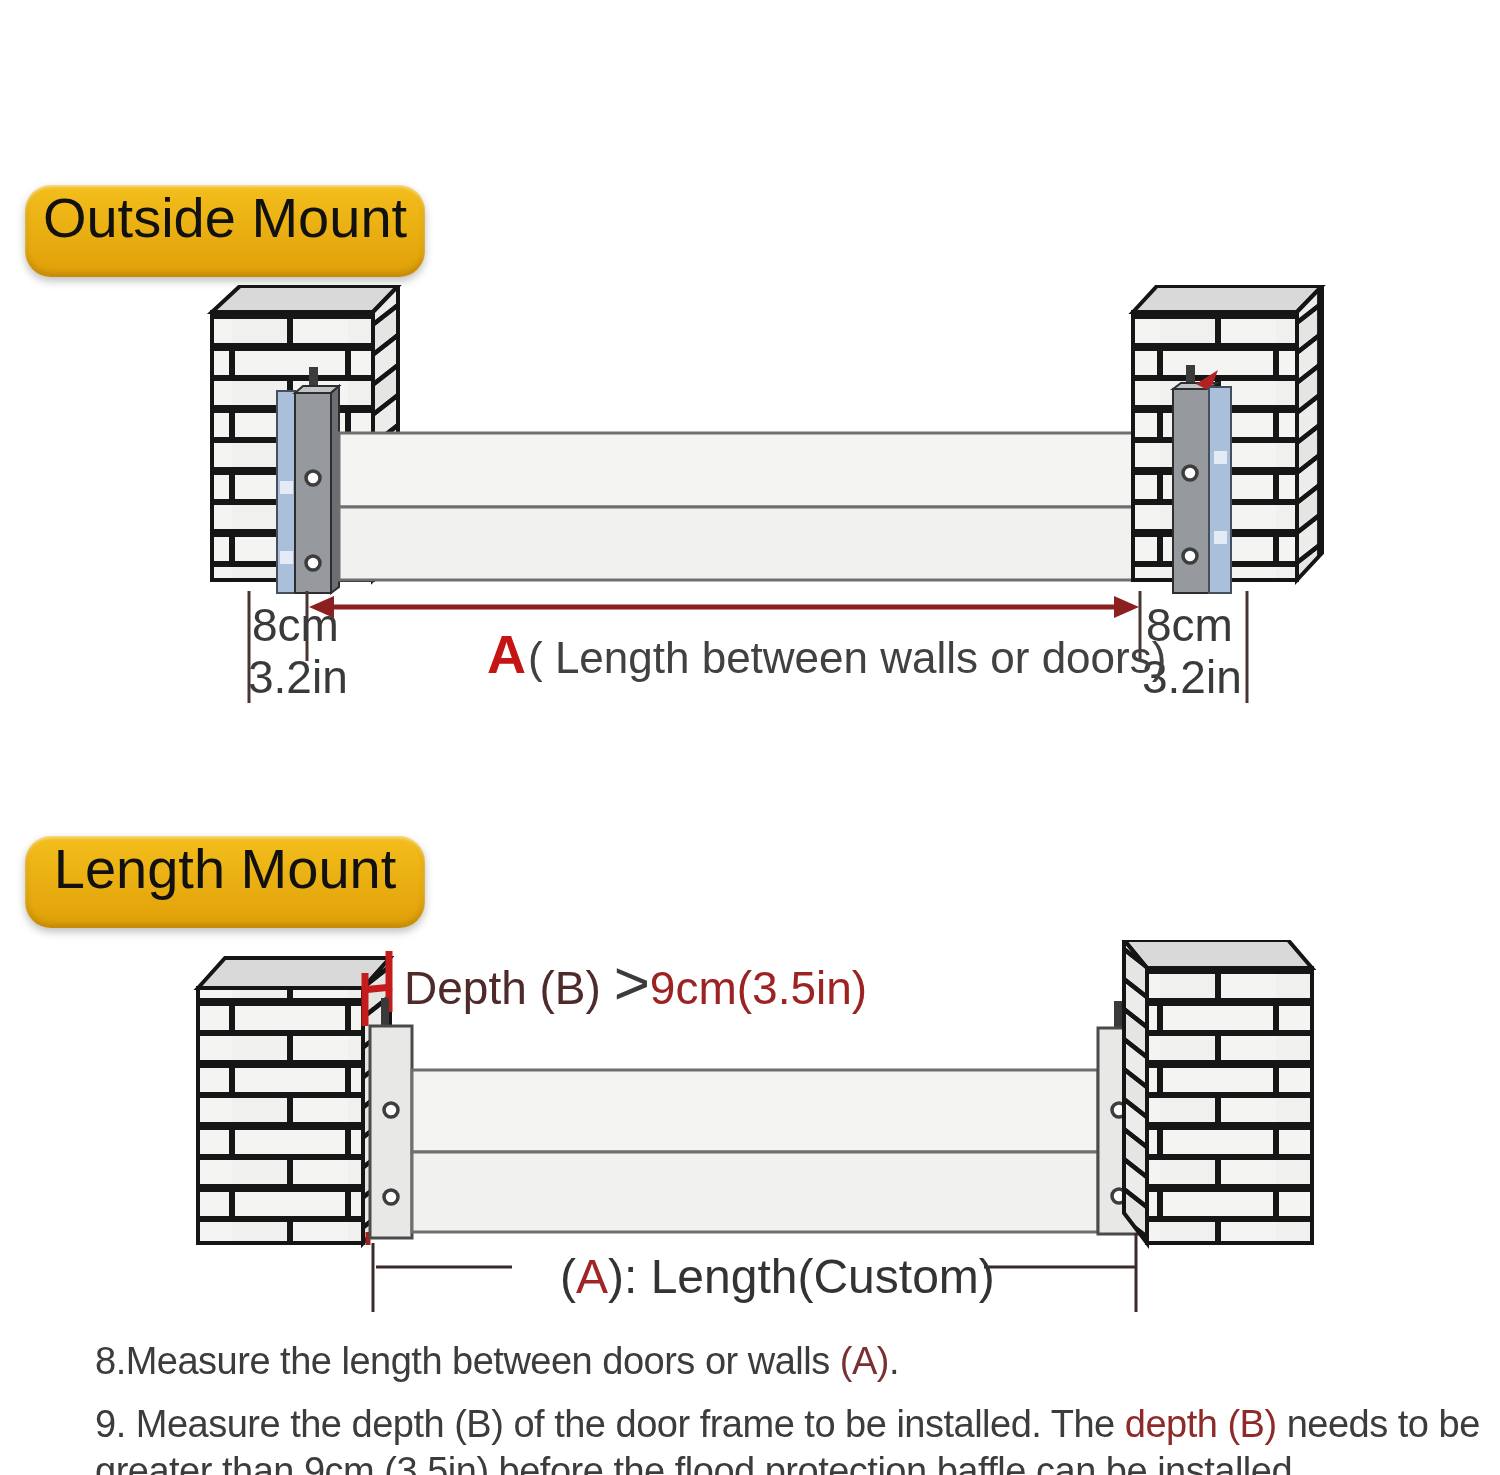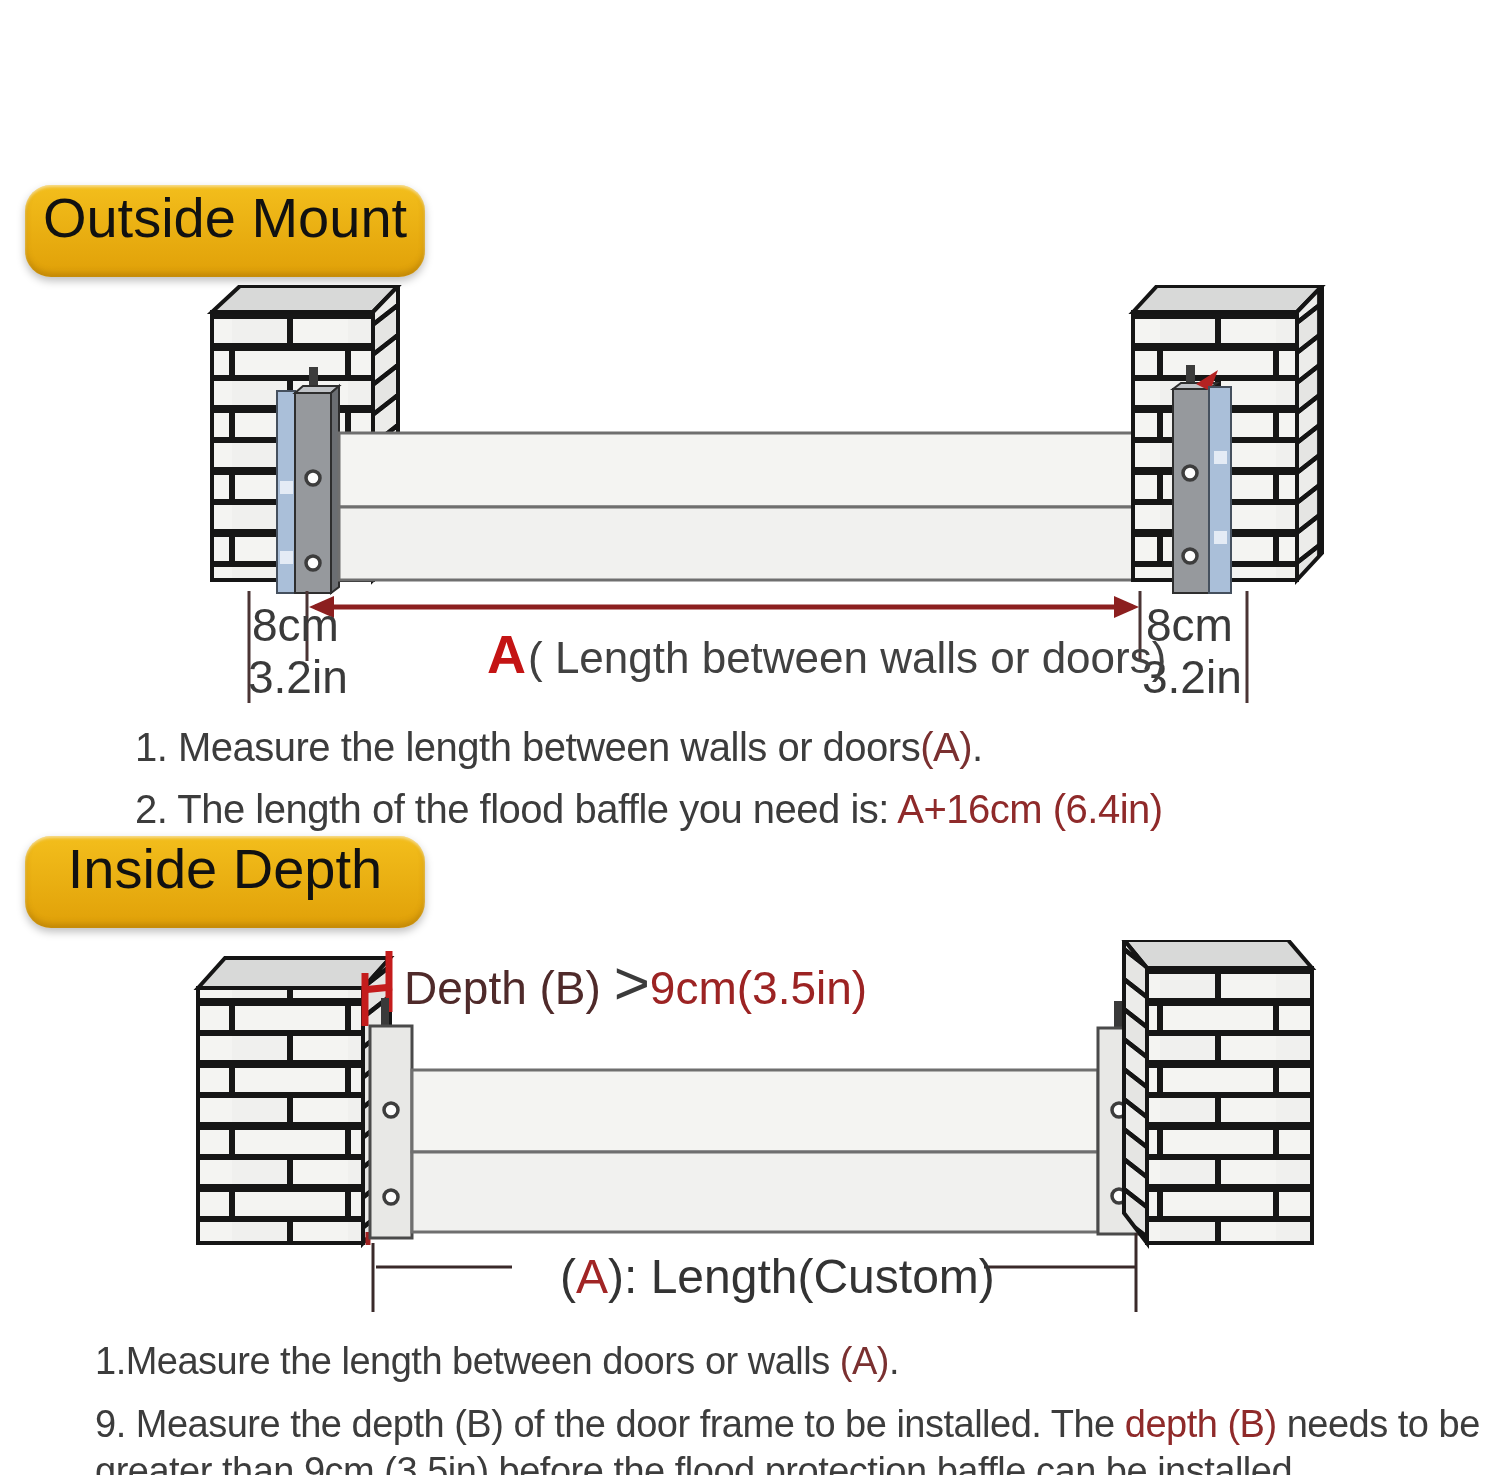--- a/index.html
+++ b/index.html
@@ -130,27 +130,23 @@
 
     <text x="252" y="356" font-size="46" fill="#3a3a3a">8cm</text>
     <text x="248" y="408" font-size="46" fill="#3a3a3a">3.2in</text>
     <text x="1146" y="356" font-size="46" fill="#3a3a3a">8cm</text>
     <text x="1142" y="408" font-size="46" fill="#3a3a3a">3.2in</text>
     <text x="487" y="388">
       <tspan font-size="54" font-weight="bold" fill="#c41414">A</tspan><tspan font-size="44" fill="#414141" dx="2">( Length between walls or doors)</tspan>
     </text>
   </svg>
 
-  <div class="steps steps-outside">
-    <p><span>1. Measure the length between walls or doors</span><span class="red-soft">(A)</span><span>.</span></p>
-    <p><span>2. The length of the flood baffle you need is: </span><span class="red-accent">A+16cm (6.4in)</span></p>
-  </div>
 
   <div class="pill pill-inside">
-    <span>Inside Depth</span>
+    <span>Length Mount</span>
   </div>
 
   <svg class="diagram dg-inside" width="1500" height="390" viewBox="0 0 1500 390">
 
     <g>
       <polygon points="198,48 225,18 390,18 363,48" fill="#d8d9d8" stroke="#151515" stroke-width="4"></polygon>
       <polygon points="363,48 390,18 390,273 363,303" fill="url(#sideR)" stroke="#151515" stroke-width="4"></polygon>
       <rect x="198" y="48" width="165" height="255" fill="url(#brick)" stroke="#151515" stroke-width="4"></rect>
     </g>
 
@@ -196,17 +192,17 @@
       <line x1="984" y1="327" x2="1136" y2="327"></line>
       <line x1="1136" y1="293" x2="1136" y2="372"></line>
     </g>
 
     <text x="560" y="353">
       <tspan font-size="48" fill="#333333">(</tspan><tspan font-size="48" fill="#a12525">A</tspan><tspan font-size="48" fill="#333333">): Length(Custom)</tspan>
     </text>
   </svg>
 
   <div class="steps steps-bottom">
-    <p><span>1.Measure the length between doors or walls </span><span class="red-soft">(A)</span><span>.</span></p>
+    <p><span>8.Measure the length between doors or walls </span><span class="red-soft">(A)</span><span>.</span></p>
     <p><span>9. Measure the depth (B) of the door frame to be installed. The </span><span class="red-accent">depth (B)</span><span> needs to be greater than 9cm (3.5in) before the flood protection baffle can be installed.</span></p>
   </div>
 
 </div>
 
 </body></html>

